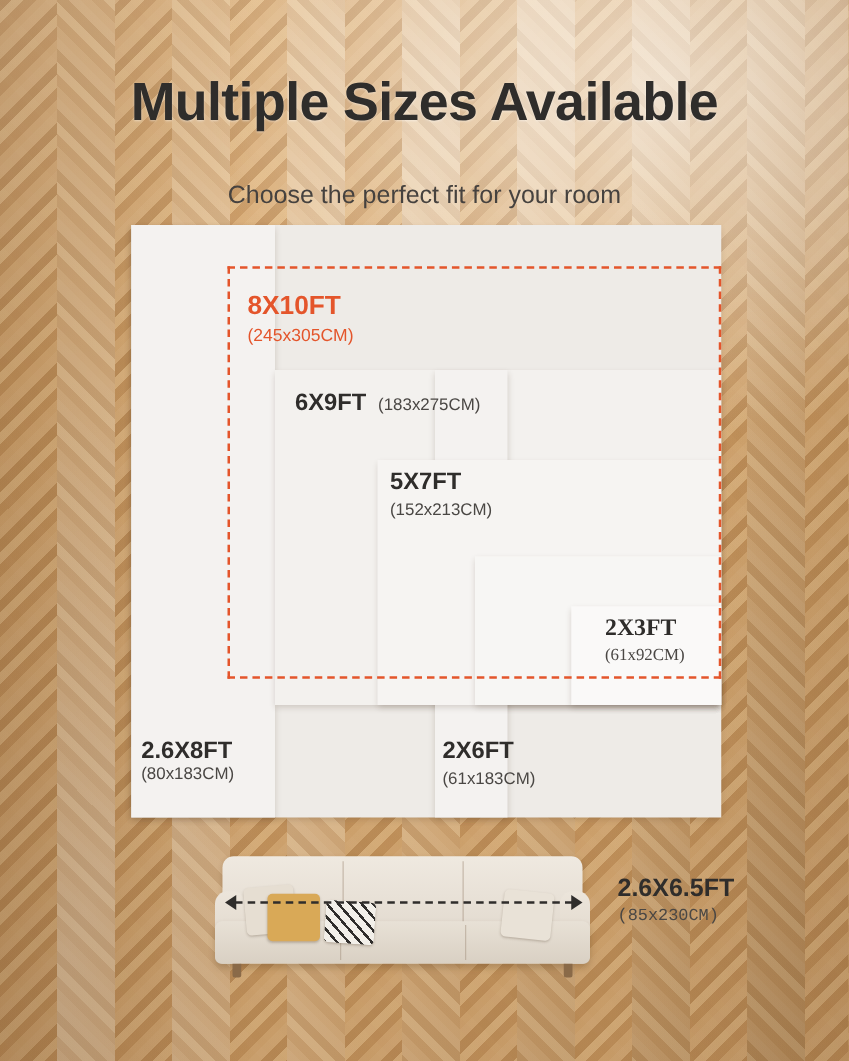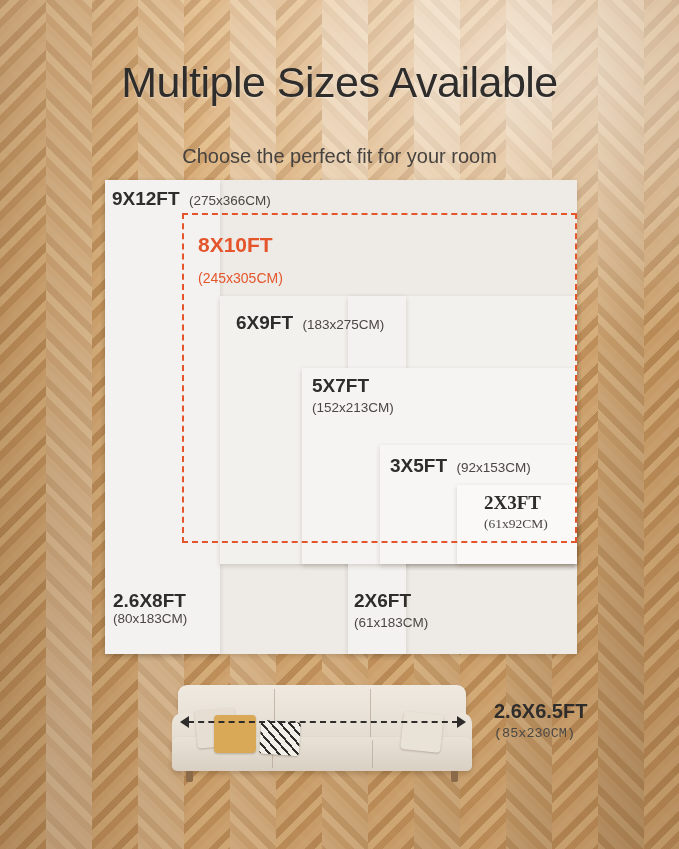--- a/index.html
+++ b/index.html
@@ -41,21 +41,21 @@
     background:
       radial-gradient(ellipse 90% 55% at 78% 8%, rgba(255,255,255,.55), rgba(255,255,255,0) 60%),
       linear-gradient(180deg, rgba(255,255,255,.12) 0%, rgba(255,255,255,0) 35%, rgba(90,55,25,.14) 100%),
       linear-gradient(90deg, rgba(70,40,15,.18) 0%, rgba(70,40,15,0) 30%, rgba(70,40,15,0) 72%, rgba(70,40,15,.12) 100%);
   }
 
   
   #title{
     position:absolute;left:0;right:0;top:58px;
     text-align:center;
-    font-size:43px;font-weight:normal;letter-spacing:-0.5px;
+    font-size:43px;font-weight:bold;letter-spacing:-0.5px;
     color:#2f2d2b;
     text-shadow:0 1px 2px rgba(255,255,255,.45);
   }
   #subtitle{
     position:absolute;left:0;right:0;top:122px;
     text-align:center;
     font-size:20px;color:#46423f;margin-top:23px;
   }
 
   
@@ -151,44 +151,36 @@
   <div class="rug r2x6" style="left:348px;top:296px;width:58px;height:358px;"></div>
 
   <div class="rug r5x7" style="left:302px;top:368px;width:275px;height:196px;"></div>
 
   <div class="rug r3x5" style="left:380px;top:445px;width:197px;height:119px;"></div>
 
   <div class="rug r2x3" style="left:457px;top:485px;width:120px;height:79px;"></div>
 
   <div id="dash" style="left:182px;top:213px;width:395px;height:330px;"></div>
 
-  <div class="lbl inline" id="lbl9x12" style="left:112px;top:188px;">
-    <span class="big">9X12FT</span>
-    <span class="sm">(275x366CM)</span>
-  </div>
 
   <div class="lbl" id="lbl8x10" style="left:198px;top:233px;">
     <div class="big">8X10FT</div>
-    <div class="sm" style="margin-top:14px;">(245x305CM)</div>
+    <div class="sm" style="margin-top:4px;">(245x305CM)</div>
   </div>
 
   <div class="lbl inline" id="lbl6x9" style="left:236px;top:312px;">
     <span class="big">6X9FT</span>
     <span class="sm">(183x275CM)</span>
   </div>
 
   <div class="lbl" id="lbl5x7" style="left:312px;top:375px;">
     <div class="big">5X7FT</div>
     <div class="sm" style="margin-top:4px;">(152x213CM)</div>
   </div>
 
-  <div class="lbl inline" id="lbl3x5" style="left:390px;top:455px;">
-    <span class="big">3X5FT</span>
-    <span class="sm">(92x153CM)</span>
-  </div>
 
   <div class="lbl" id="lbl2x3" style="left:484px;top:492px;font-family:Liberation Serif, serif;">
     <div class="big">2X3FT</div>
     <div class="sm" style="margin-top:3px;">(61x92CM)</div>
   </div>
 
   <div class="lbl" id="lbl26x8" style="left:113px;top:590px;">
     <div class="big">2.6X8FT</div>
     <div class="sm" style="margin-top:0;">(80x183CM)</div>
   </div>

